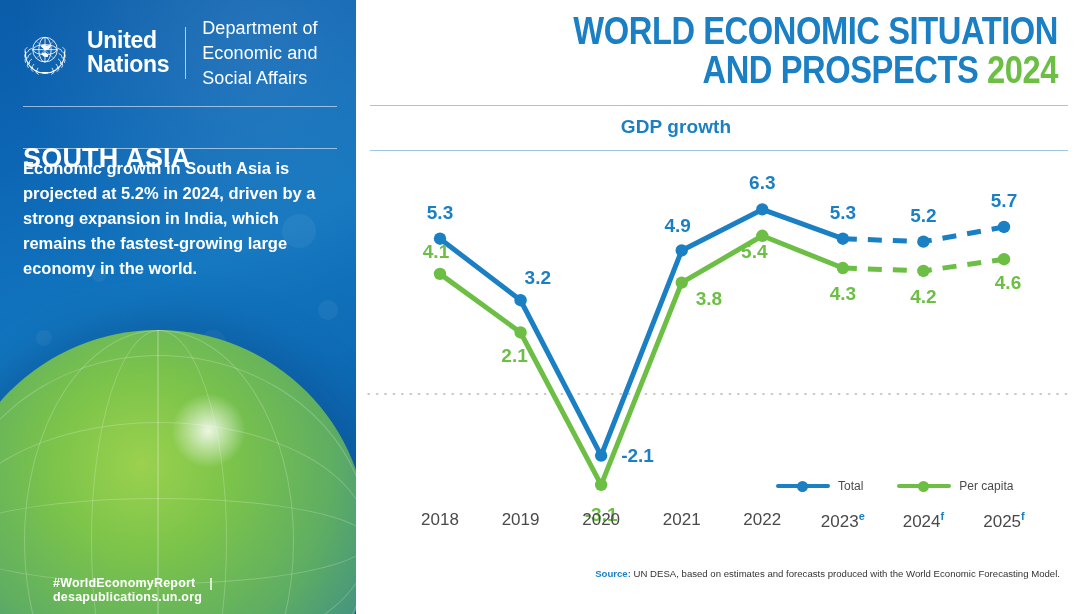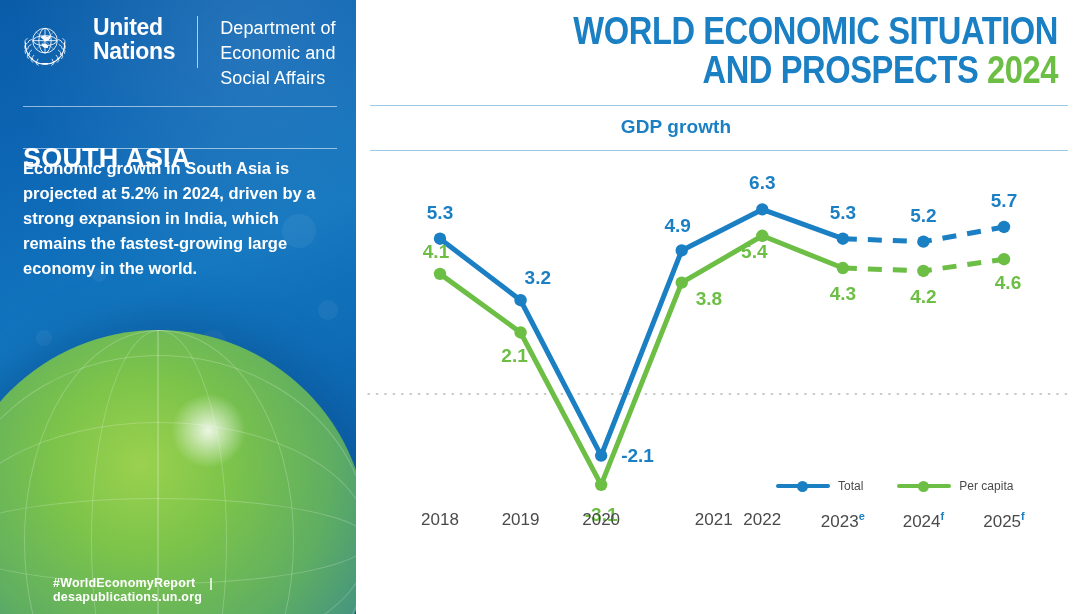--- a/index.html
+++ b/index.html
@@ -31,21 +31,21 @@
     box-shadow:0 0 46px 10px rgba(10,70,130,0.45);
   }
   .globe .mer{position:absolute;border:1px solid rgba(255,255,255,0.22);border-radius:50%;}
   .globe .mer.m1{left:50%;top:0;width:1px;height:100%;margin-left:-1px;border-radius:0;border:0;border-left:2px solid rgba(255,255,255,0.20);}
   .globe .m2{left:18%;top:0;width:64%;height:100%;}
   .globe .m3{left:34%;top:0;width:32%;height:100%;}
   .globe .p1{left:0;top:22%;width:100%;height:56%;}
   .globe .p2{left:0;top:40%;width:100%;height:20%;}
   .globe .p3{left:0;top:6%;width:100%;height:88%;}
 
-  .un-logo{position:absolute;left:17px;top:16px;display:flex;gap:20px;}
+  .un-logo{position:absolute;left:17px;top:16px;display:flex;align-items:center;gap:14px;}
   .un-emblem{width:56px;height:56px;flex:0 0 auto;}
   .un-word{color:#fff;font-weight:bold;font-size:23px;line-height:1.04;letter-spacing:-0.3px;}
   .un-divider{width:1px;height:52px;background:rgba(255,255,255,0.65);margin:0 2px;}
   .un-dept{color:#fff;font-size:18px;line-height:1.38;font-weight:500;letter-spacing:.1px;}
 
   .rule-top{position:absolute;left:23px;top:106px;width:314px;height:1px;background:rgba(255,255,255,0.55);}
   .region{position:absolute;left:23px;top:113px;color:#fff;font-size:27px;font-weight:bold;letter-spacing:.2px;margin-top:30px;}
   .rule-bot{position:absolute;left:23px;top:148px;width:314px;height:1px;background:rgba(255,255,255,0.55);}
 
   .blurb{position:absolute;left:23px;top:156px;width:312px;color:#fff;font-size:16.5px;font-weight:bold;line-height:1.52;}
@@ -232,21 +232,21 @@
           <text x="567.4285714285714" y="152.94" fill="#6CBE45" text-anchor="middle" font-size="19" font-weight="bold" font-family="&quot;Liberation Sans&quot;, sans-serif">4.2</text>
           <circle cx="648" cy="109.22" r="6.2" fill="#6CBE45"></circle>
           <text x="652" y="139.22" fill="#6CBE45" text-anchor="middle" font-size="19" font-weight="bold" font-family="&quot;Liberation Sans&quot;, sans-serif">4.6</text>
         </svg>
     </div>
 
     <div class="xaxis" id="xaxis">
         <div class="xtick" style="left: 84px;">2018</div>
         <div class="xtick" style="left: 164.571px;">2019</div>
         <div class="xtick" style="left: 245.143px;">2020</div>
-        <div class="xtick" style="left: 325.714px; margin-left: 32px;">2021</div>
+        <div class="xtick" style="left: 325.714px;">2021</div>
         <div class="xtick" style="left: 406.286px;">2022</div>
         <div class="xtick" style="left: 486.857px;">2023<sup>e</sup></div>
         <div class="xtick" style="left: 567.429px;">2024<sup>f</sup></div>
         <div class="xtick" style="left: 648px;">2025<sup>f</sup></div>
       </div>
 
     <div class="legend">
       <div class="lg">
         <span class="swatch">
           <i id="sw0" style="background: rgb(27, 127, 196);"></i>
@@ -257,16 +257,20 @@
       <div class="lg">
         <span class="swatch">
           <i id="sw1" style="background: rgb(108, 190, 69);"></i>
             <b id="sd1" style="background: rgb(108, 190, 69);"></b>
         </span>
         <span class="lbl">Per capita</span>
       </div>
     </div>
 
     <div class="notes">
+      <div>
+        <b class="k">Source:</b>
+        <span>UN DESA, based on estimates and forecasts produced with the World Economic Forecasting Model.</span>
+      </div>
     </div>
 
   </div>
 </div>
 
 </body></html>

